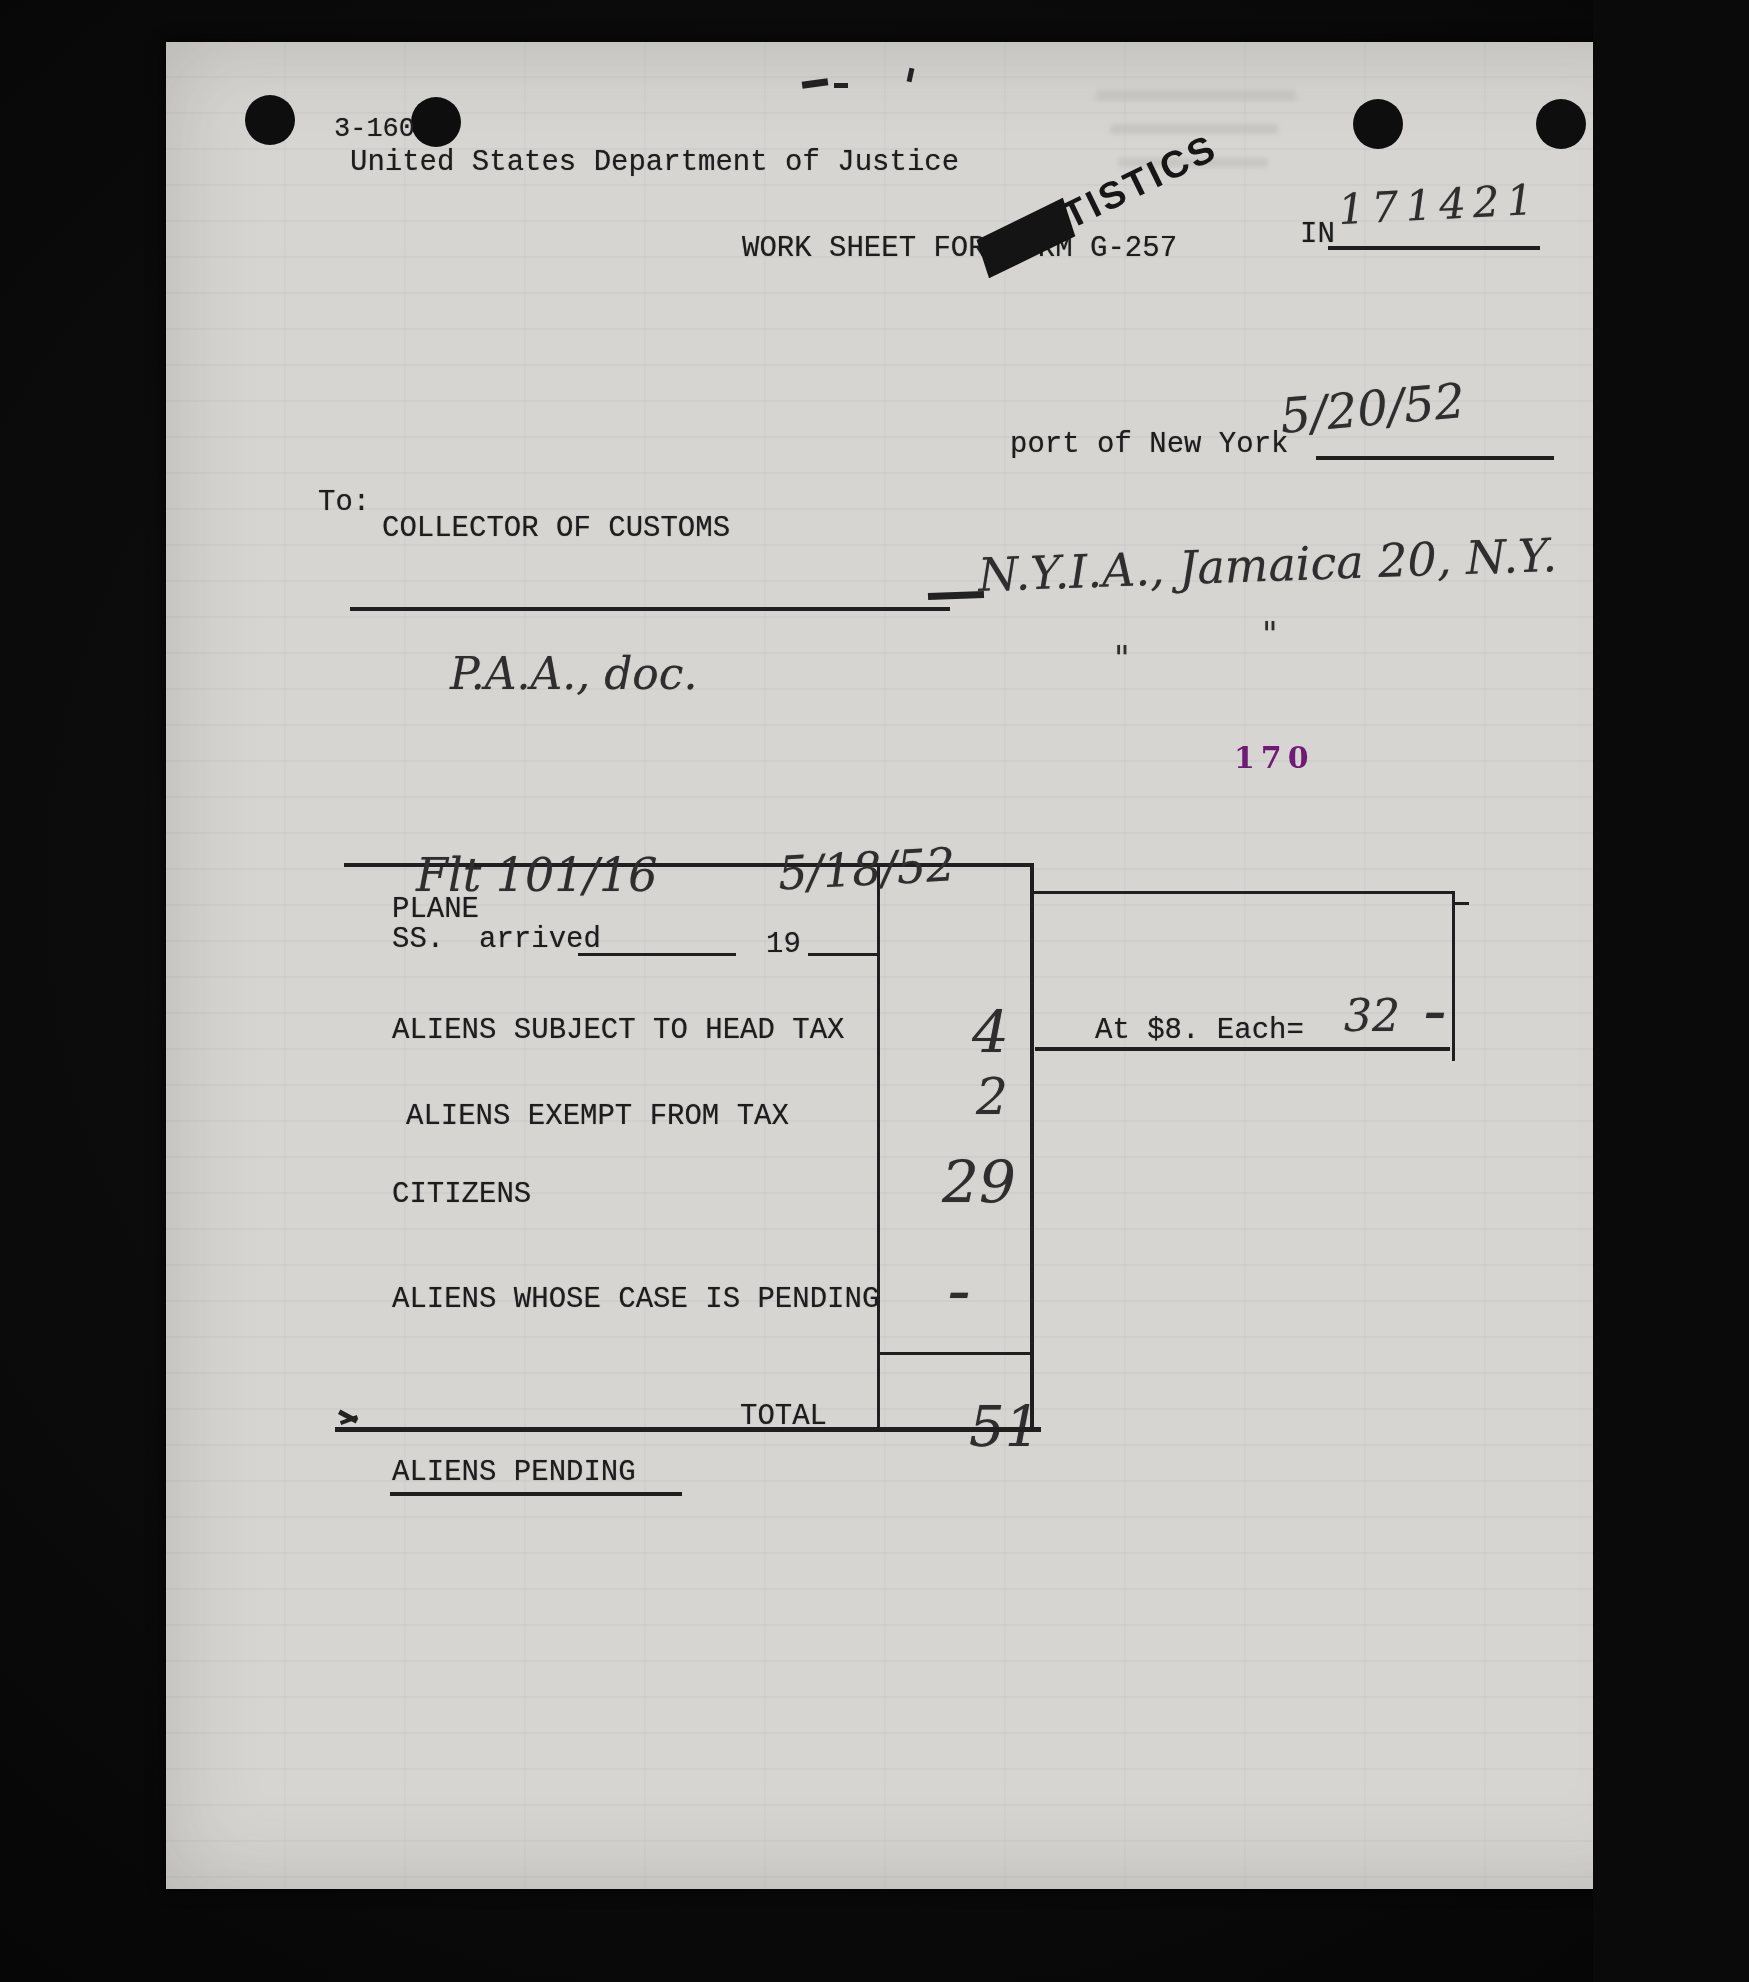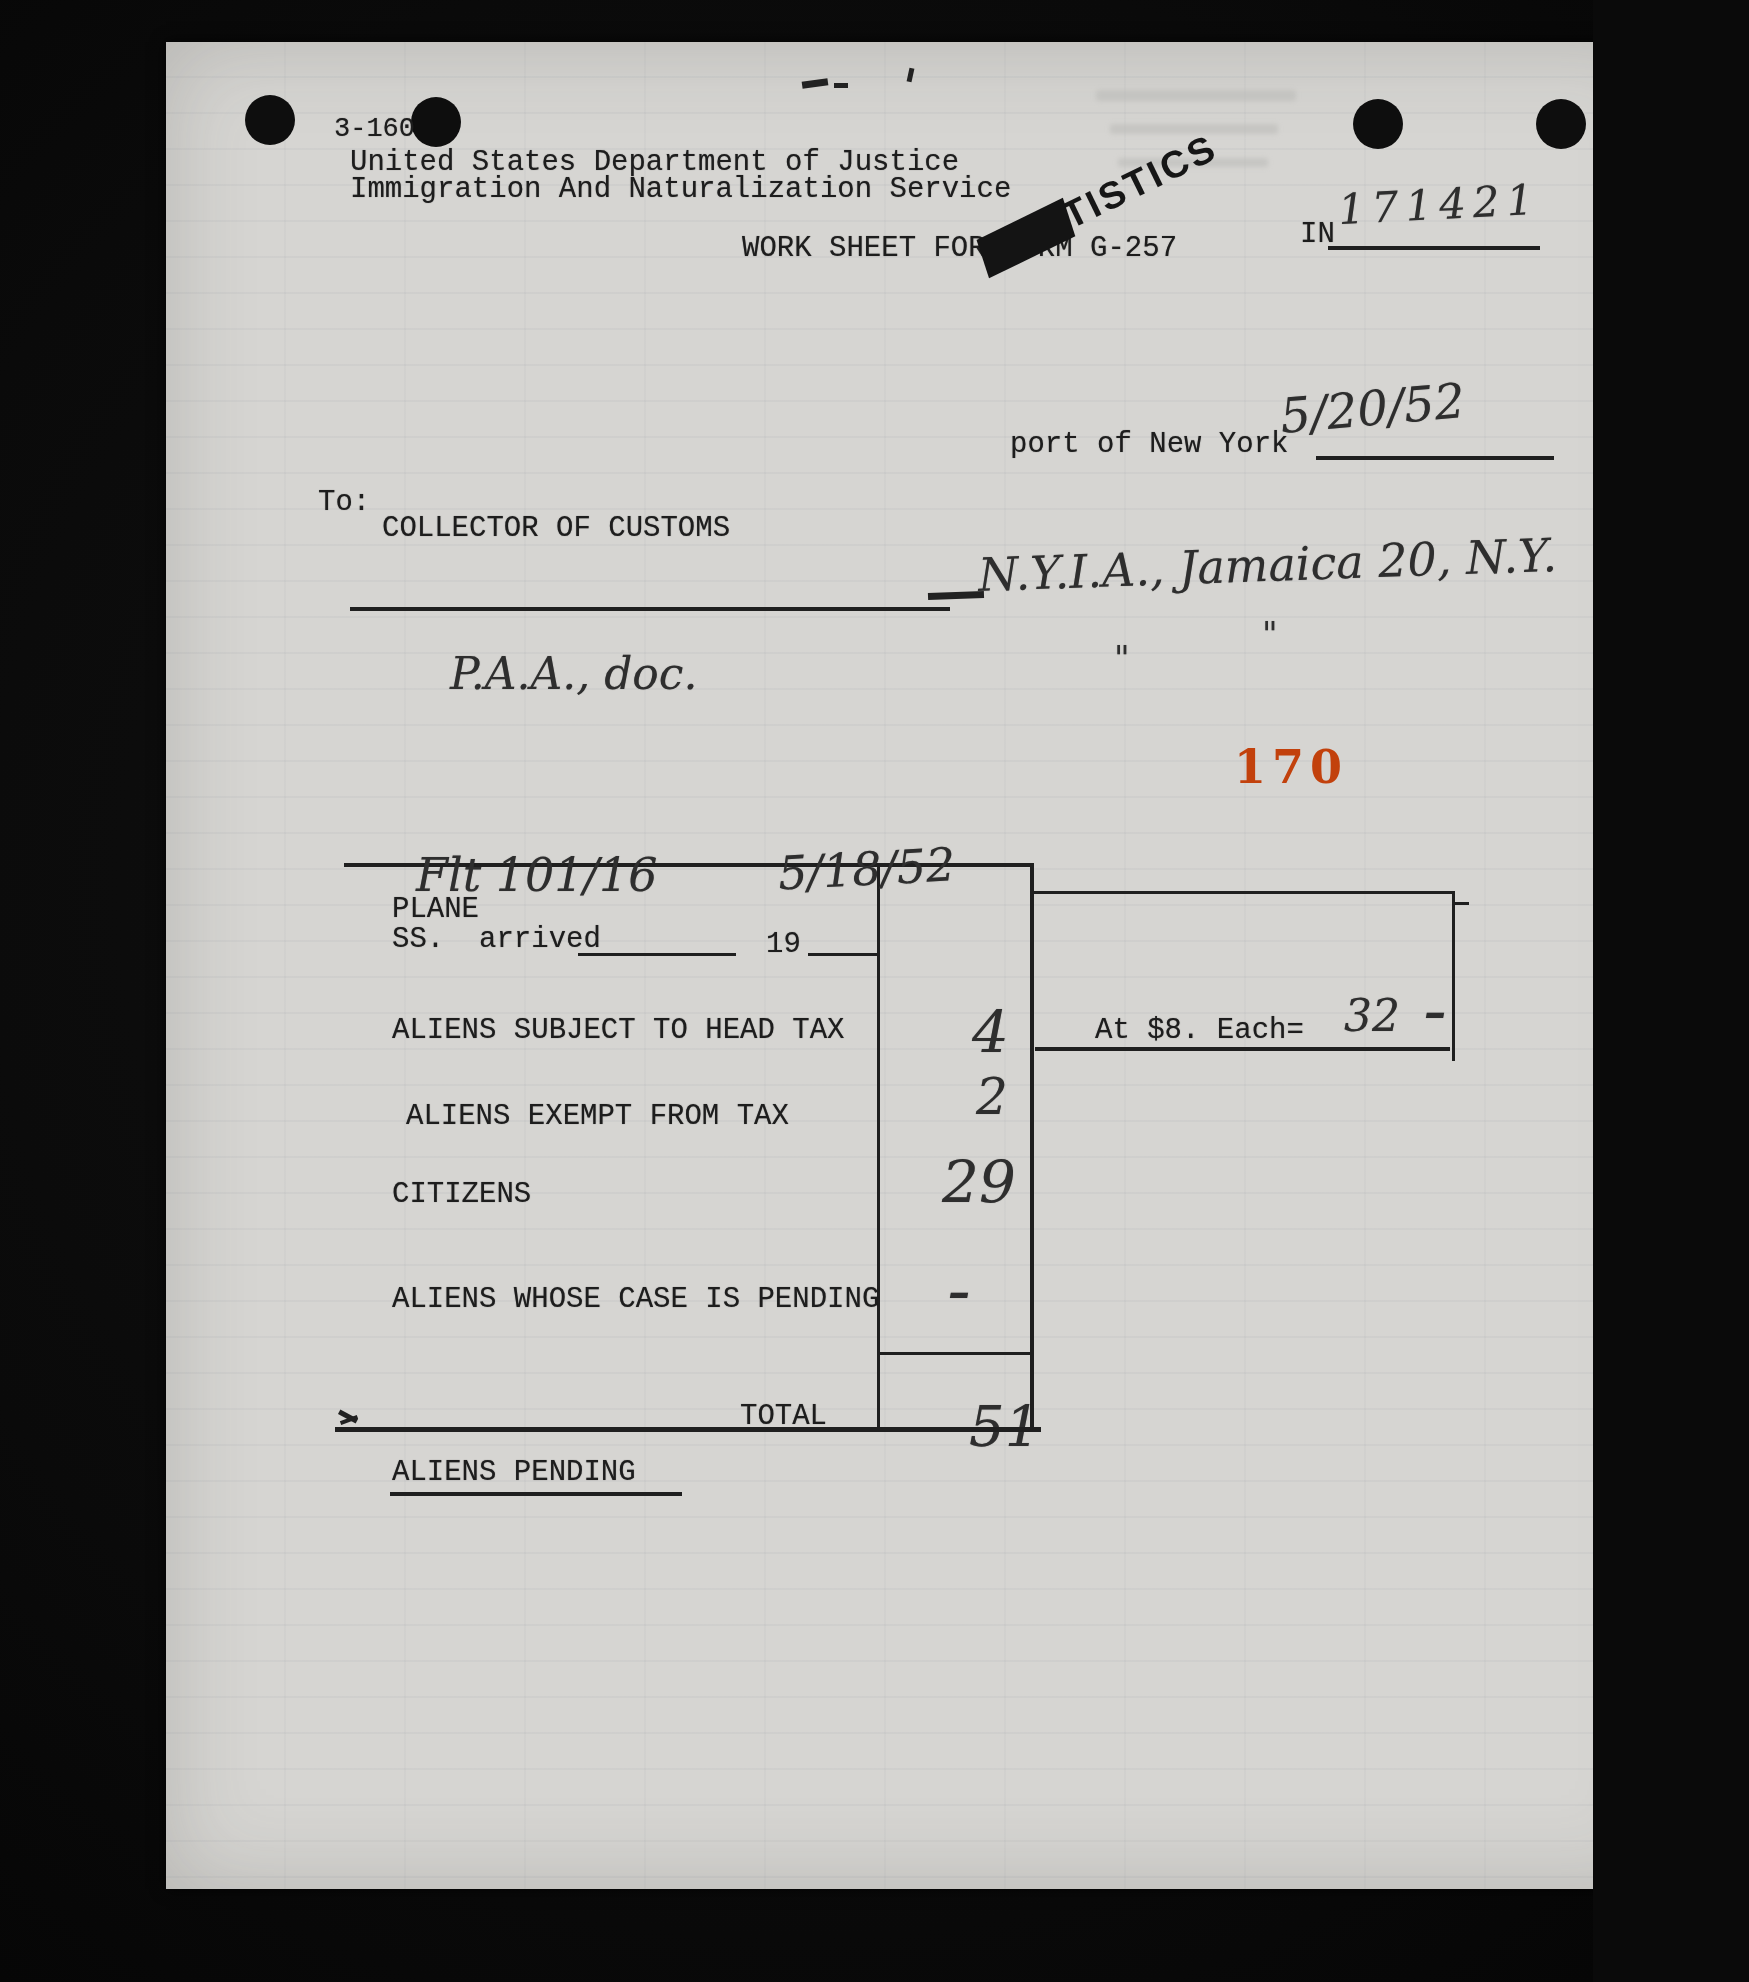--- a/index.html
+++ b/index.html
@@ -18,22 +18,22 @@
   .hand{position:absolute;color:#2e2e2e;font-family:"DejaVu Serif",serif;
     font-style:italic;white-space:pre;text-shadow:0 0 1px rgba(40,40,40,.4);}
   .rule{position:absolute;background:#1f1f1f;}
   .hole{position:absolute;width:50px;height:50px;border-radius:50%;background:#0e0e0e;}
   .stamp-wrap{position:absolute;left:826px;top:96px;width:300px;height:140px;pointer-events:none;}
   .stamp-rot{position:absolute;left:0;bottom:0;transform:rotate(-26deg);transform-origin:0 100%;
     display:flex;align-items:center;}
   .stamp-blob{width:96px;height:40px;background:#141414;transform:skewX(-8deg);}
   .stamp-text{font-family:"Liberation Sans",sans-serif;font-weight:bold;font-size:38px;
     letter-spacing:3px;color:#161616;margin-left:-4px;}
-  .faded-stamp{position:absolute;color:#c2410c;font-family:"DejaVu Serif",serif;
-    font-weight:bold;font-size:46px;letter-spacing:6px;filter:blur(.7px);}
+  .faded-stamp{position:absolute;color:#701a75;font-family:"DejaVu Serif",serif;
+    font-weight:bold;font-size:30px;letter-spacing:6px;filter:blur(.7px);}
   .ghost{position:absolute;background:#b9b9b6;filter:blur(2.5px);opacity:.55;border-radius:2px;}
   .smudge{position:absolute;background:#222;}
   .title{letter-spacing:13px;word-spacing:18px;}
 </style>
 </head>
 <body>
 
 <div class="scene">
   <div class="paper">
 
@@ -45,21 +45,20 @@
     <div class="smudge" style="left:636px;top:38px;width:26px;height:7px;transform:rotate(-8deg);"></div>
     <div class="smudge" style="left:668px;top:41px;width:14px;height:5px;"></div>
     <div class="smudge" style="left:742px;top:26px;width:5px;height:14px;transform:rotate(12deg);"></div>
 
     <div class="ghost" style="left:930px;top:48px;width:200px;height:11px;"></div>
     <div class="ghost" style="left:944px;top:82px;width:168px;height:10px;"></div>
     <div class="ghost" style="left:952px;top:116px;width:150px;height:9px;"></div>
 
     <span class="typed" style="left:168px;top:72px;font-size:27px;">3-160</span>
     <span class="typed" style="left:184px;top:104px;">United States Department of Justice</span>
-    <span class="typed" style="left:184px;top:131px;">Immigration And Naturalization Service</span>
 
     <span class="typed" style="left:576px;top:190px;">WORK SHEET FOR FORM G-257</span>
 
     <div class="stamp-wrap">
       <div class="stamp-rot">
         <div class="stamp-blob"></div>
         <span class="stamp-text">TISTICS</span>
       </div>
     </div>
 

